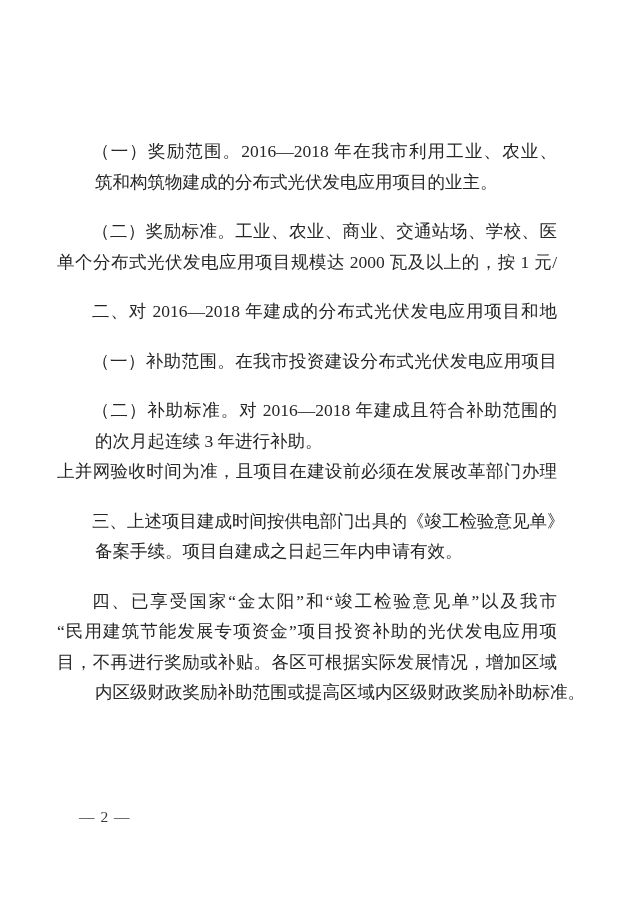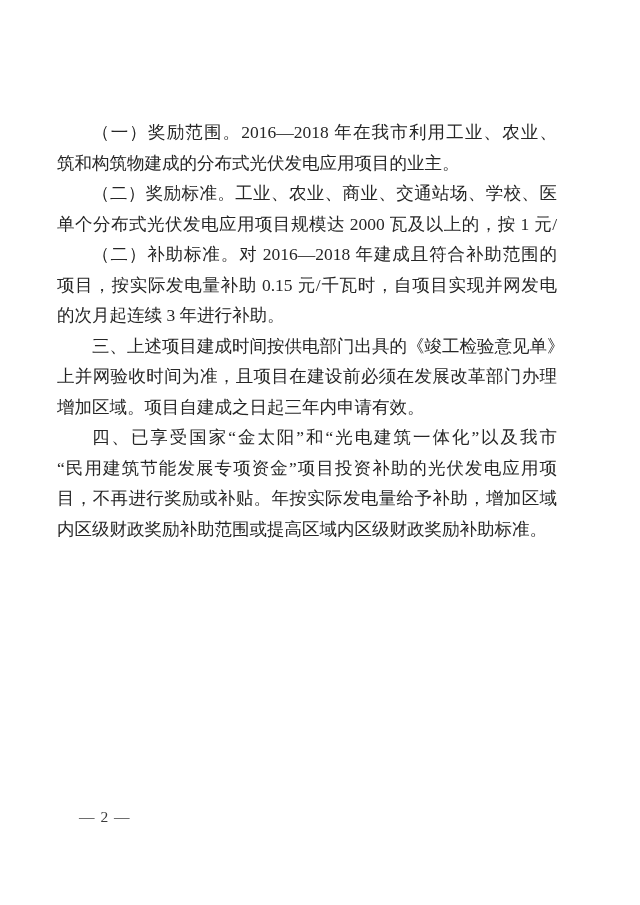--- a/index.html
+++ b/index.html
@@ -26,23 +26,25 @@
     font-size: 17.5px;
     line-height: 30.5px;
     height: 30.5px;
     white-space: nowrap;
     text-align: justify;
     text-align-last: justify;
     letter-spacing: 0;
   }
   .ln.ind {
     padding-left: 35px;
+    margin-top: 19px;
   }
   .ln.end {
     text-align-last: left;
+    margin-left: 38px;
   }
   .pagenum {
     position: absolute;
     left: 79px;
     top: 806px;
     color: #3a3a3a;
     font-size: 15.5px;
     line-height: 22px;
     letter-spacing: 1px;
     white-space: nowrap;
@@ -50,26 +52,27 @@
 </style>
 </head>
 <body>
 
 <div class="page">
   <div class="textblock">
     <div class="ln ind">（一）奖励范围。2016—2018 年在我市利用工业、农业、</div>
     <div class="ln end">筑和构筑物建成的分布式光伏发电应用项目的业主。</div>
     <div class="ln ind">（二）奖励标准。工业、农业、商业、交通站场、学校、医</div>
     <div class="ln">单个分布式光伏发电应用项目规模达 2000 瓦及以上的，按 1 元/</div>
+    <div class="ln ind">二、对 2016—2018 年建成的分布式光伏发电应用项目和地</div>
+    <div class="ln ind">（一）补助范围。在我市投资建设分布式光伏发电应用项目</div>
     <div class="ln ind">（二）补助标准。对 2016—2018 年建成且符合补助范围的</div>
-    <div class="ln">项目，按实际发电量补助 0.15 元/千瓦时，自项目实现并网发电</div>
     <div class="ln end">的次月起连续 3 年进行补助。</div>
+    <div class="ln">上并网验收时间为准，且项目在建设前必须在发展改革部门办理</div>
     <div class="ln ind">三、上述项目建成时间按供电部门出具的《竣工检验意见单》</div>
-    <div class="ln">上并网验收时间为准，且项目在建设前必须在发展改革部门办理</div>
-    <div class="ln end">增加区域。项目自建成之日起三年内申请有效。</div>
-    <div class="ln ind">四、已享受国家“金太阳”和“光电建筑一体化”以及我市</div>
+    <div class="ln end">备案手续。项目自建成之日起三年内申请有效。</div>
+    <div class="ln ind">四、已享受国家“金太阳”和“竣工检验意见单”以及我市</div>
     <div class="ln">“民用建筑节能发展专项资金”项目投资补助的光伏发电应用项</div>
-    <div class="ln">目，不再进行奖励或补贴。年按实际发电量给予补助，增加区域</div>
+    <div class="ln">目，不再进行奖励或补贴。各区可根据实际发展情况，增加区域</div>
     <div class="ln end">内区级财政奖励补助范围或提高区域内区级财政奖励补助标准。</div>
   </div>
 
   <div class="pagenum">— 2 —</div>
 </div>
 
 </body></html>

